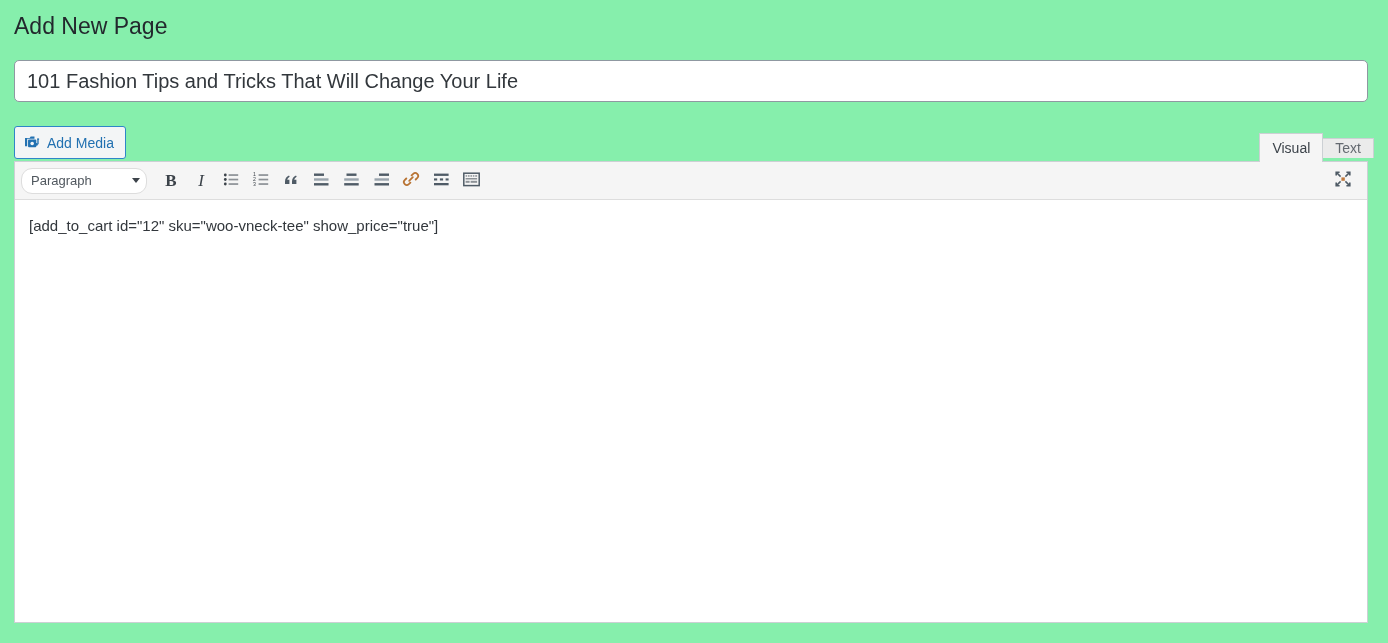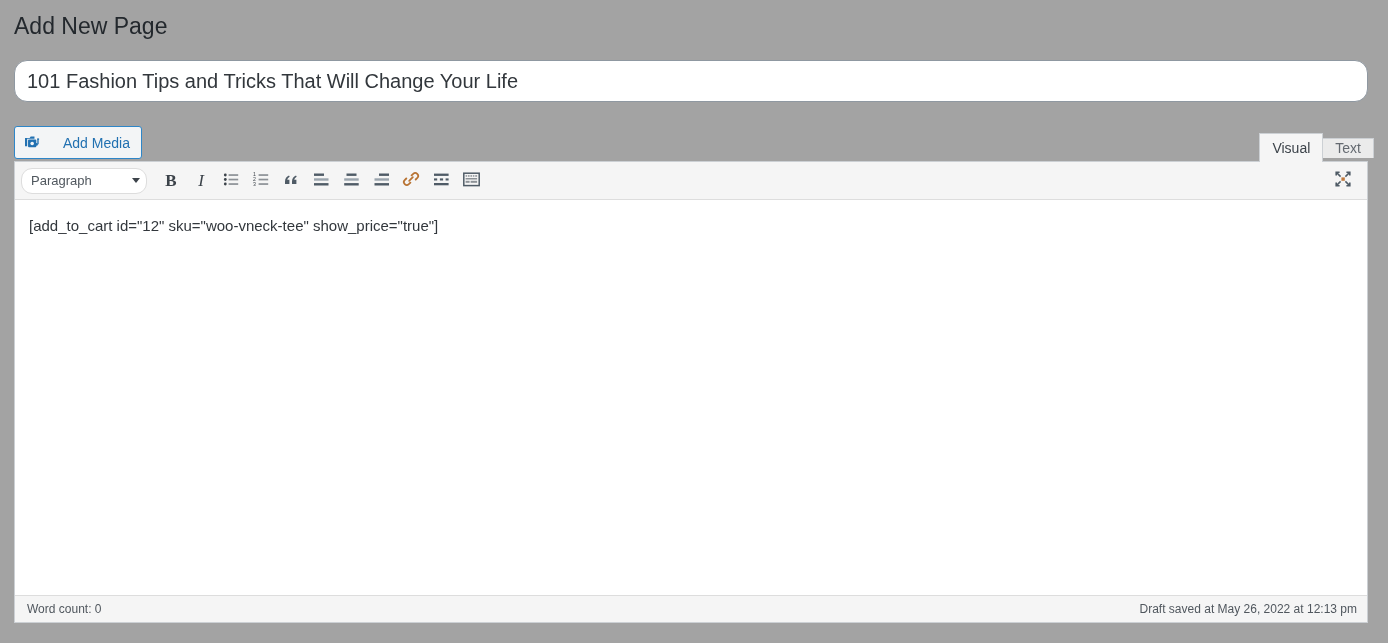--- a/index.html
+++ b/index.html
@@ -9,21 +9,21 @@
     width: 1388px;
     height: 643px;
     background: #f1f1f1;
     font-family: "Liberation Sans", sans-serif;
     -webkit-font-smoothing: antialiased;
   }
   .page {
     position: relative;
     width: 1388px;
     height: 643px;
-    background: #a3a3a3;
+    background: #86efac;
     overflow: hidden;
     text-decoration: underline;
   }
 
   
   .page-title {
     position: absolute;
     left: 14px;
     top: 12px;
     font-size: 23px;
@@ -40,21 +40,21 @@
     position: absolute;
     left: 14px;
     top: 60px;
     width: 1354px;
     height: 42px;
   }
   .title-input {
     width: 100%;
     height: 100%;
     border: 1px solid #8f98a1;
-    border-radius: 13px;
+    border-radius: 5px;
     background: #fff;
     padding: 3px 10px 3px 12px;
     font-family: "Liberation Sans", sans-serif;
     font-size: 20px;
     font-weight: 400;
     color: #32373c;
     outline: none;
     line-height: 1.2;
   }
 
@@ -62,21 +62,21 @@
   .media-row {
     position: absolute;
     left: 14px;
     top: 126px;
     width: 1354px;
     height: 35px;
   }
   .add-media-btn {
     display: inline-flex;
     align-items: center;
-    gap: 22px;
+    gap: 6px;
     height: 33px;
     padding: 0 11px 0 8px;
     background: #f3f5f6;
     border: 1px solid #2e86c8;
     border-radius: 3px;
     color: #2271b1;
     font-size: 14px;
     font-family: "Liberation Sans", sans-serif;
     cursor: pointer;
     line-height: 1;
@@ -407,20 +407,16 @@
           </svg>
         </span>
       </div>
 
     </div>
 
     <div class="content-area">
       <p class="content-text">[add_to_cart id="12" sku="woo-vneck-tee" show_price="true"]</p>
     </div>
 
-    <div class="statusbar">
-      <span>Word count: 0</span>
-      <span class="right">Draft saved at May 26, 2022 at 12:13 pm</span>
-    </div>
 
   </div>
 
 </div>
 
 </body></html>

